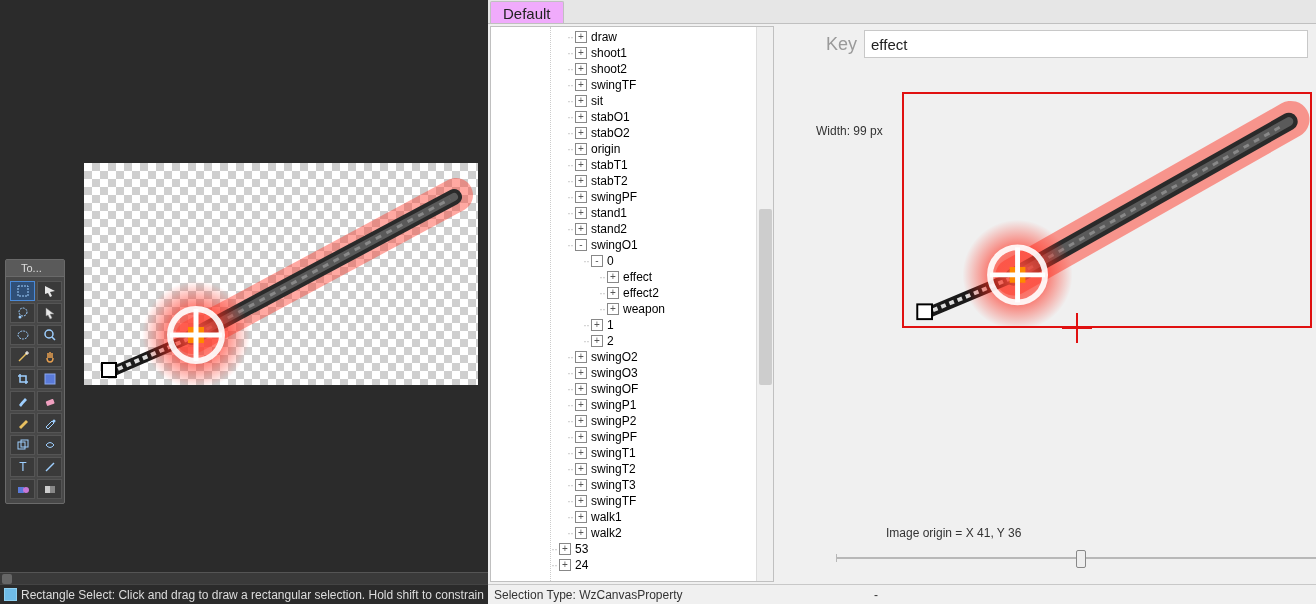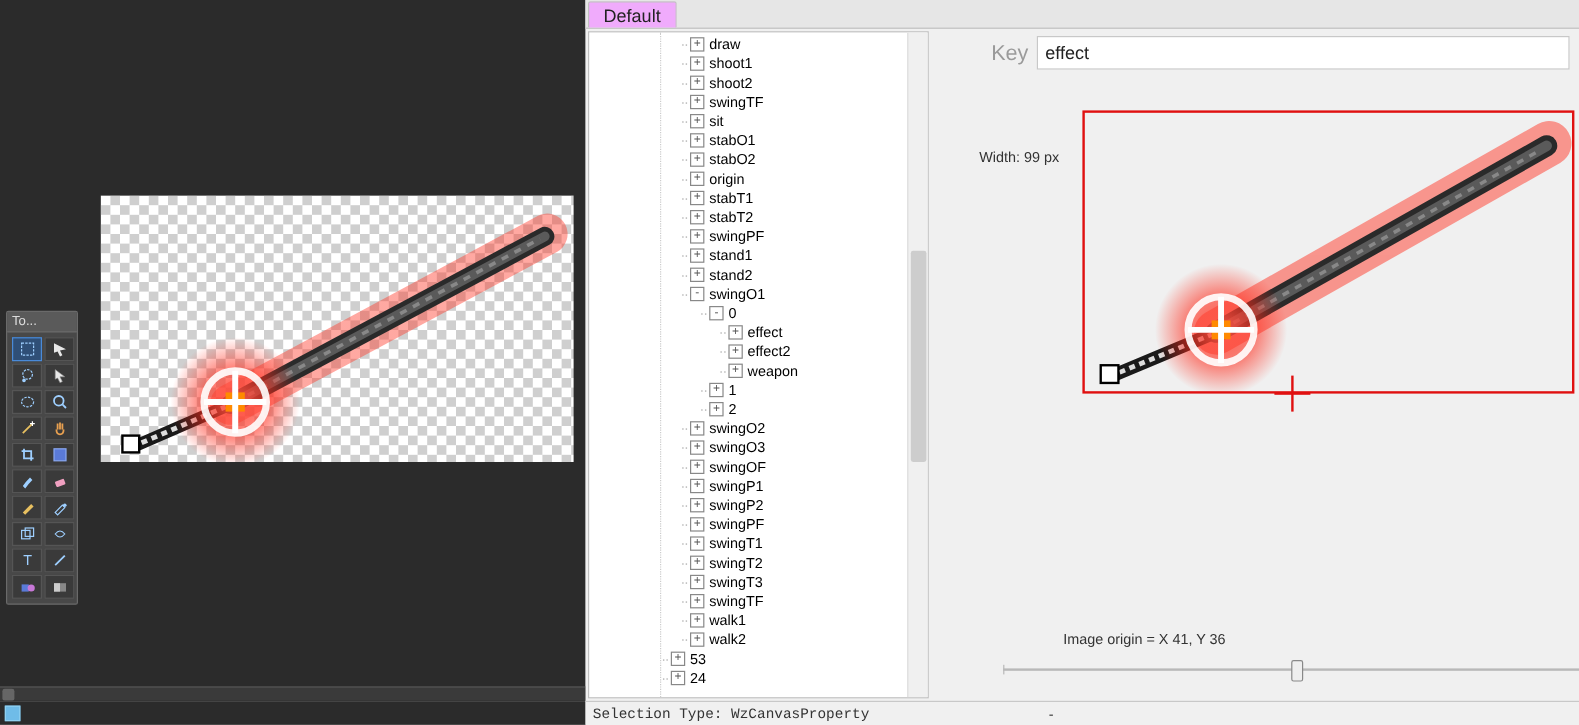--- a/index.html
+++ b/index.html
@@ -22,21 +22,21 @@
   }
   .editor-canvas svg { position: absolute; inset: 0; width: 100%; height: 100%; }
 
   
   .toolbox {
     position: absolute; left: 5px; top: 259px; width: 60px;
     background: #484848; border: 1px solid #6a6a6a; border-radius: 2px;
     display: flex; flex-direction: column;
   }
   .toolbox-title {
-    background: #5a5a5a; color: #ddd; font-size: 11px; padding: 2px 4px;
+    background: #5a5a5a; color: #ddd; font-size: 11px; padding: 2px 15px;
     border-bottom: 1px solid #6a6a6a;
   }
   .tool-grid {
     display: grid; grid-template-columns: 25px 25px; gap: 2px; padding: 4px;
   }
   .tool {
     width: 25px; height: 20px; background: #3a3a3a; border: 1px solid #555;
     display: flex; align-items: center; justify-content: center; cursor: pointer;
     color: #9ecfff;
   }
@@ -150,21 +150,21 @@
   .prop-slider .tick { position:absolute; top:-3px; width:1px; height:8px; background:#b8b8b8; }
   .prop-slider .thumb {
     position:absolute; top:-7px; width:10px; height:18px; background:#eee;
     border:1px solid #888; border-radius:2px;
   }
   .right-status {
     height: 20px; border-top: 1px solid #c8c8c8; background:#f0f0f0;
     display:flex; align-items:center; padding:0 6px; font-size:12px; color:#333;
     gap: 40px;
   }
-  .right-status .cell-a { flex: 0 0 340px; font-family: Liberation Mono, monospace; }
+  .right-status .cell-a { flex: 0 0 340px; }
   .right-status .cell-b { flex: 0 0 120px; }
 </style>
 </head>
 <body>
 
 <div class="app">
 
   <div class="editor">
     <div class="editor-canvas-wrap">
       <div class="editor-canvas">
@@ -310,20 +310,21 @@
               </svg>
             </div>
           </div>
       </div>
     </div>
     <div class="editor-hscroll">
       <div class="thumb"></div>
     </div>
     <div class="editor-status">
       <span class="sq"></span>
+      <span>Rectangle Select: Click and drag to draw a rectangular selection. Hold shift to constrain</span>
     </div>
   </div>
 
   <div class="right">
     <div class="tabstrip">
       <div class="tab">Default</div>
     </div>
     <div class="right-body">
 
       <div class="tree-wrap">

